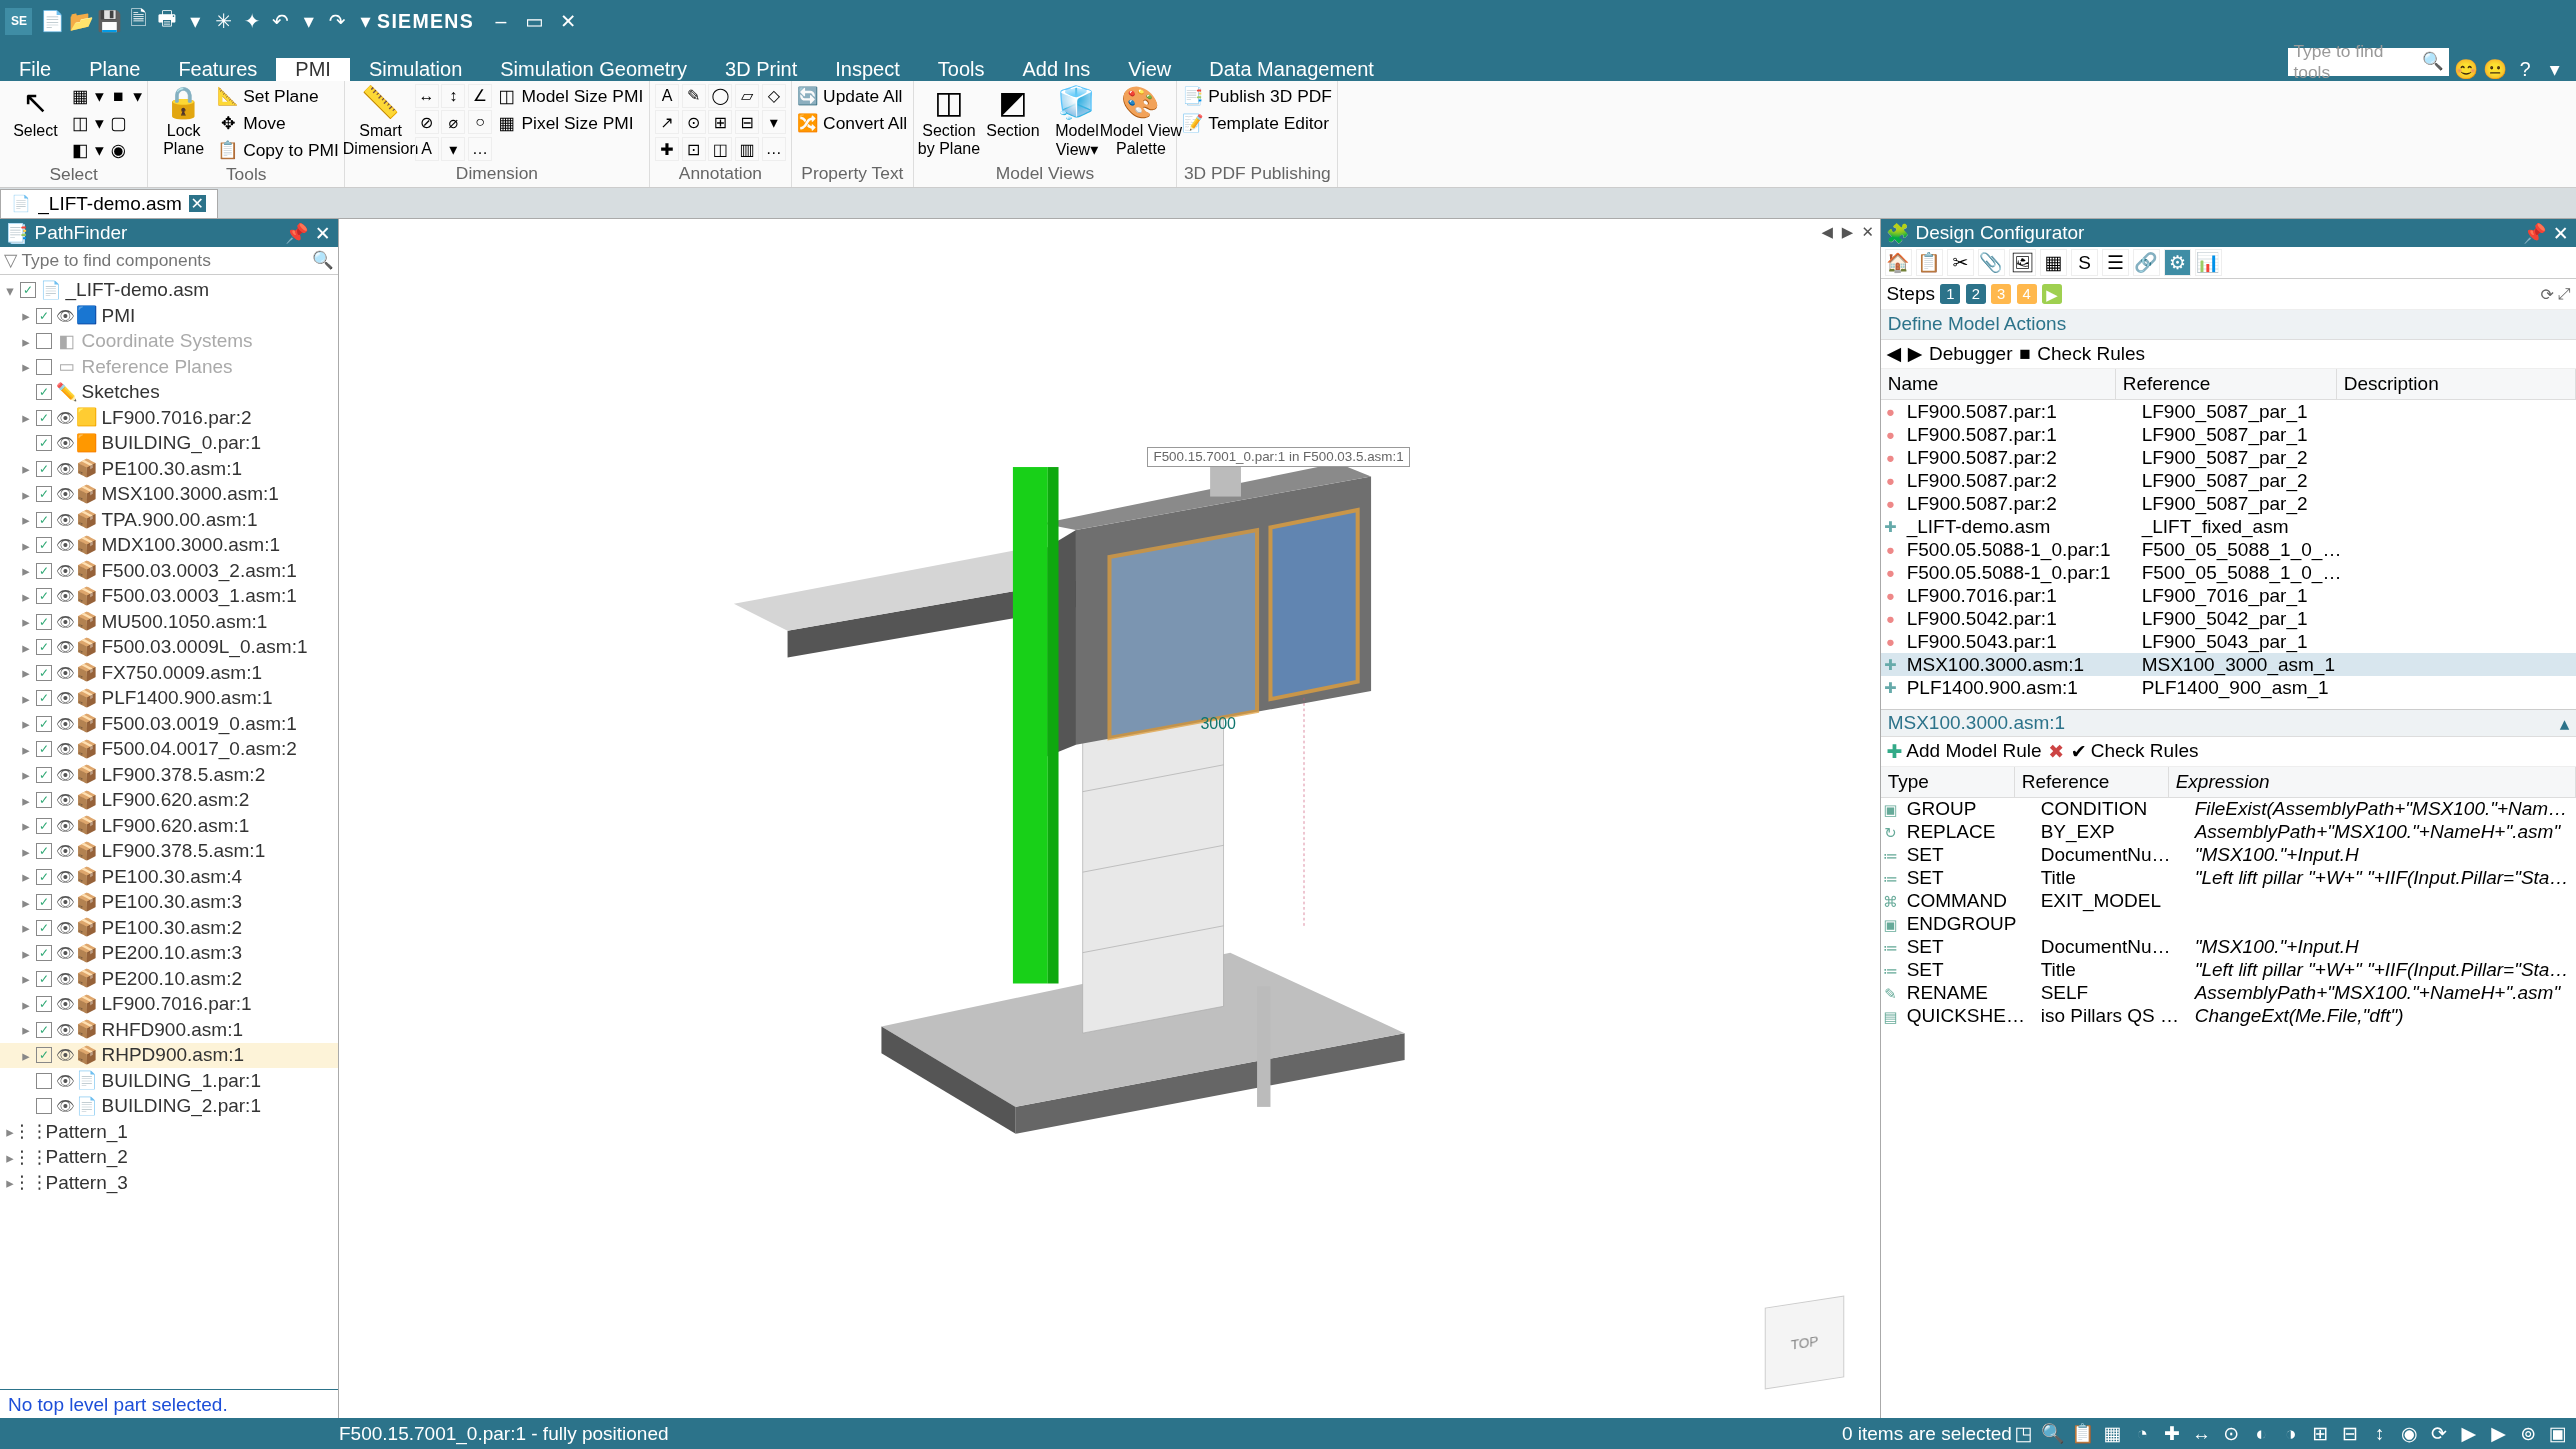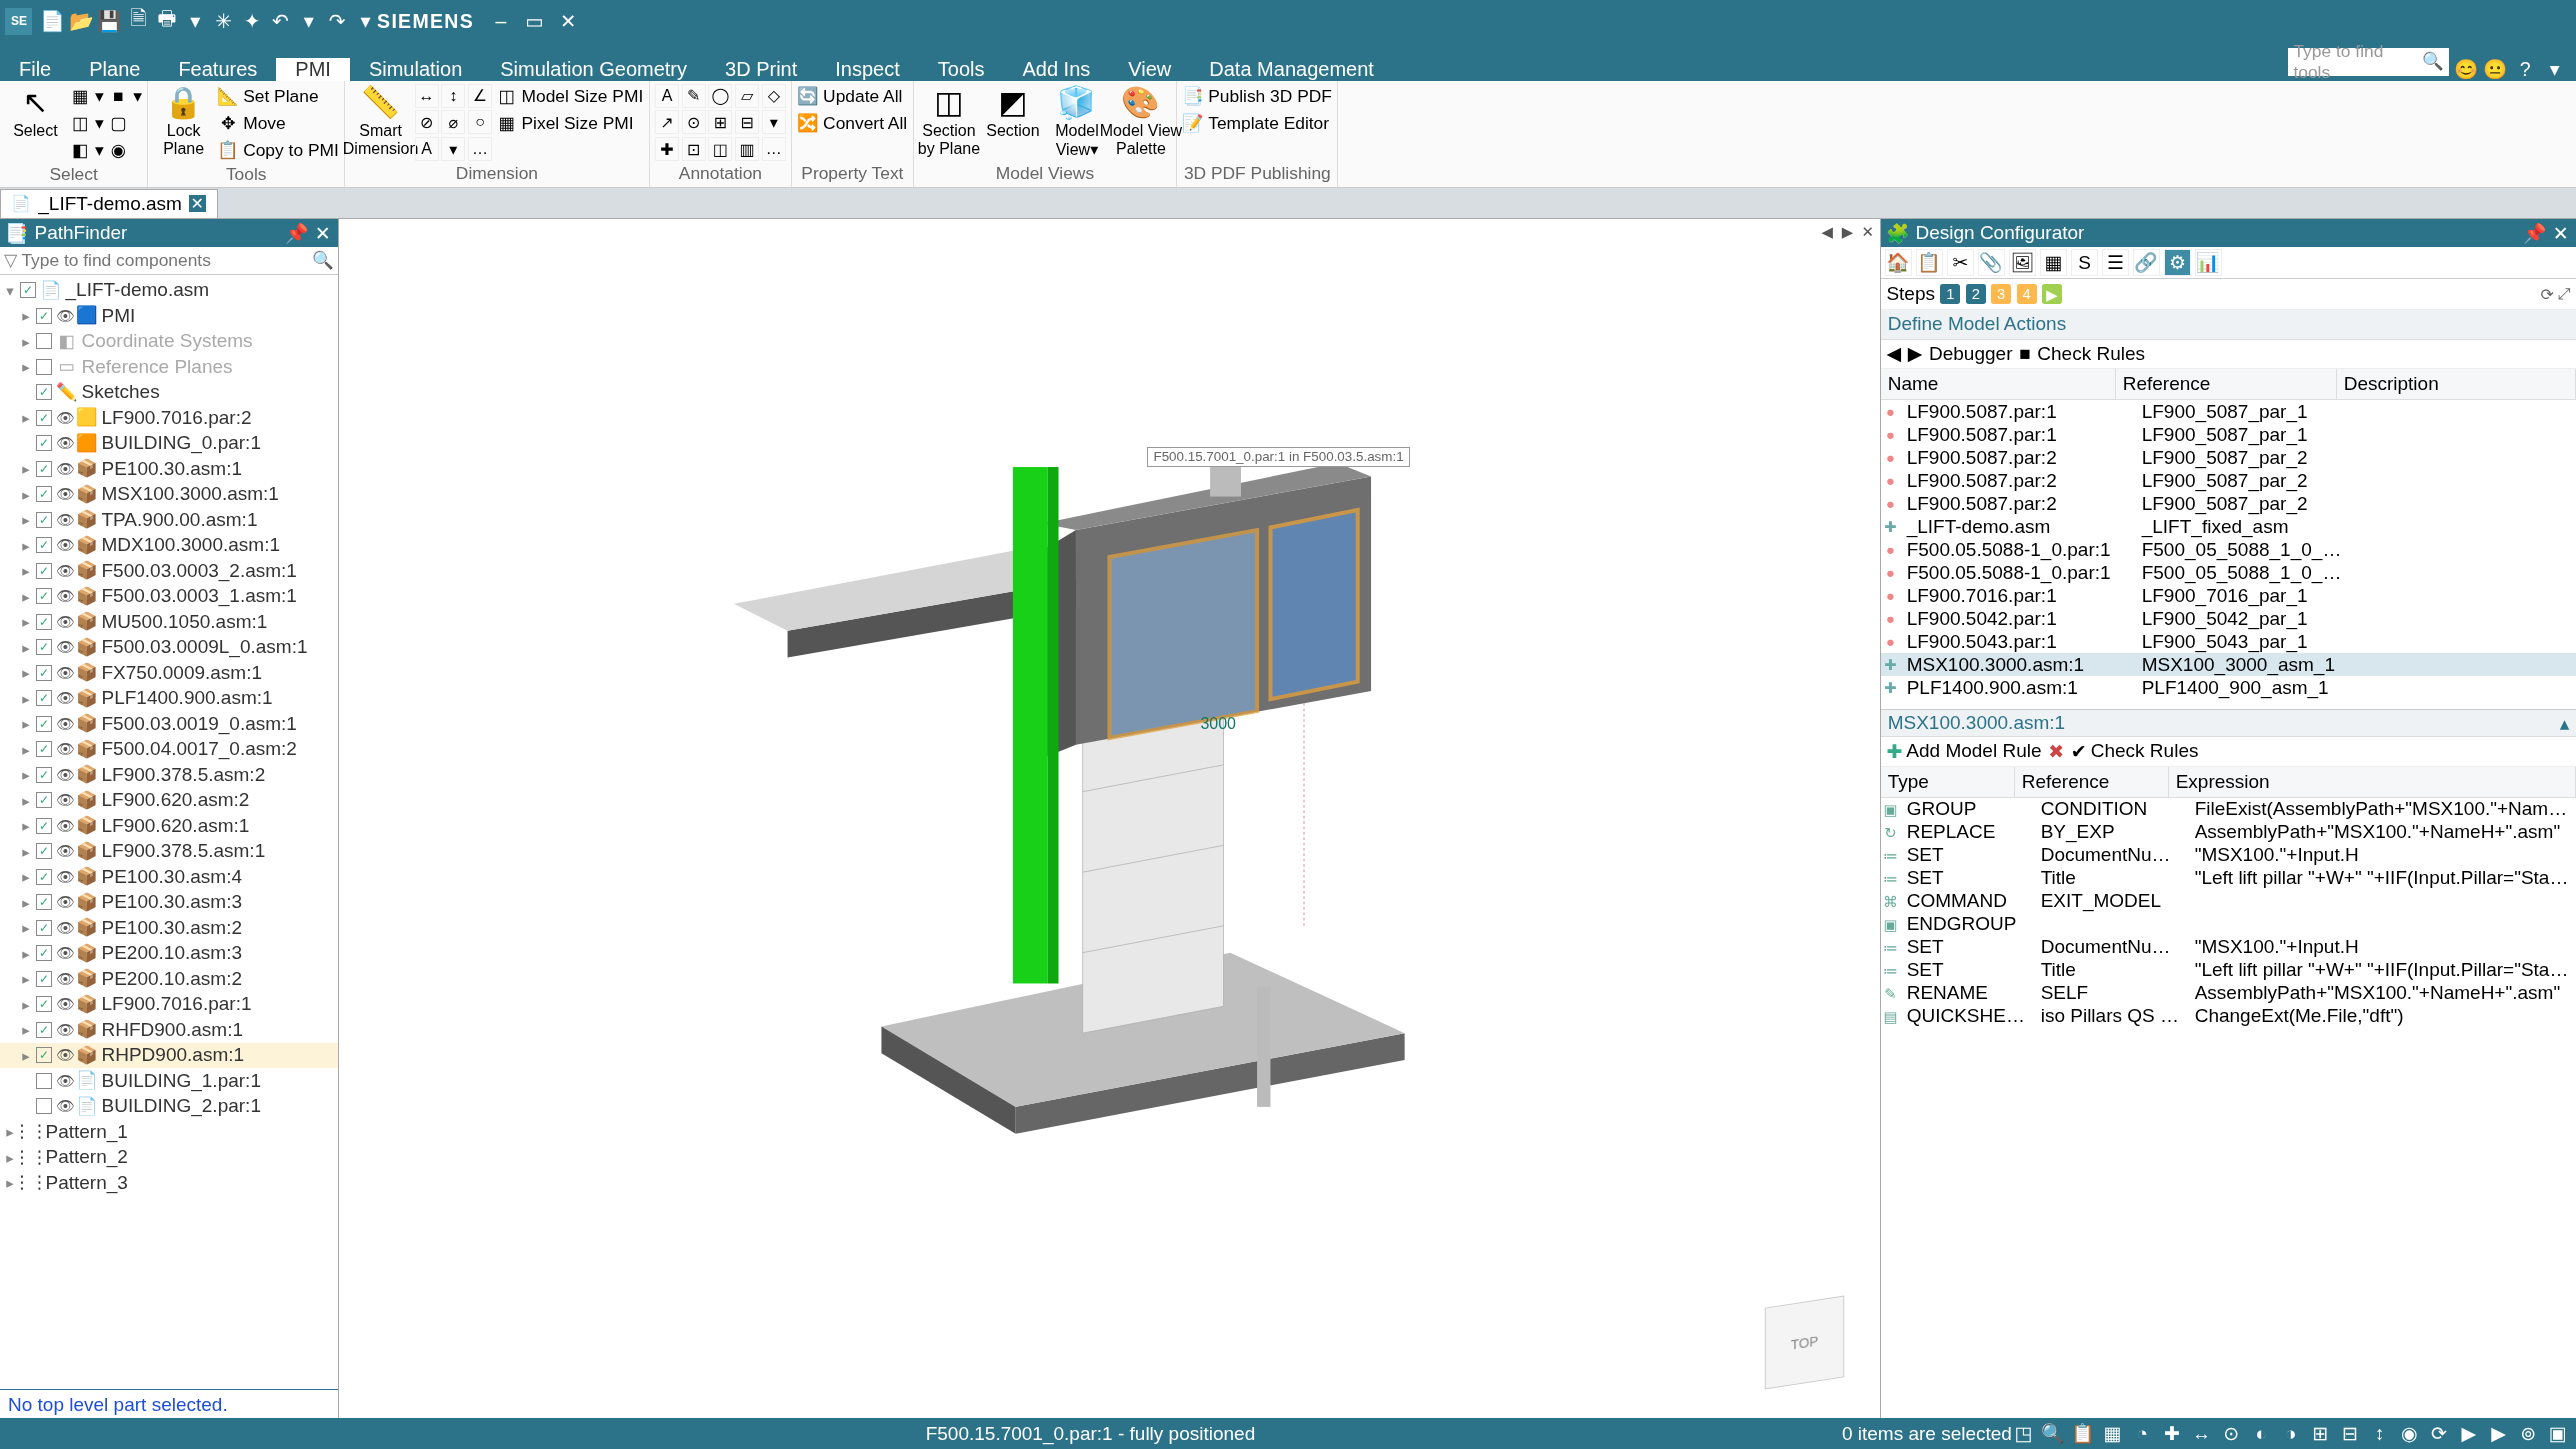--- a/index.html
+++ b/index.html
@@ -83,25 +83,25 @@
 .gridbody { flex: 0 0 auto; overflow: auto; }
 .gridrow { display: flex; font-size: 19px; height: 23px; align-items: center; cursor: pointer; }
 .gridrow.sel { background: #d8e6ee; }
 .gridrow .ic { width: 19px; font-size: 14.8px; color: #e88; display: inline-flex; justify-content: center; }
 .gridrow div { padding: 0 6.7px; white-space: nowrap; overflow: hidden; text-overflow: ellipsis; }
 .col-name { width: 235px; }
 .col-ref { width: 221px; }
 .col-desc { flex: 1; }
 .col-type { width: 134px; }
 .col-ref2 { width: 154px; }
-.col-expr { flex: 1; }
+.col-expr { flex: 1; font-style: italic; }
 .detailhdr { background: #eef2f4; height: 28px; display: flex; align-items: center; padding: 0 6.7px; font-size: 19px; color: #2c738a; border-top: 0.7px solid #ccc; border-bottom: 0.7px solid #ddd; }
 
 .statusbar { height: 31px; background: #2c738a; color: #fff; display: flex; align-items: center; font-size: 19px; }
-.statusbar .ctr { flex: 1; text-align: center; }
+.statusbar .ctr { flex: 1; text-align: left; }
 .statusbar .rt { display: flex; align-items: center; gap: 6.7px; margin-right: 6.7px; }
 .statusbar .rt span { width: 23px; height: 23px; display: inline-flex; align-items: center; justify-content: center; }
 </style>
 </head>
 <body>
 
 <div class="titlebar">
   <div class="se-logo">SE</div>
   <div class="qat">
     <span>📄</span>

